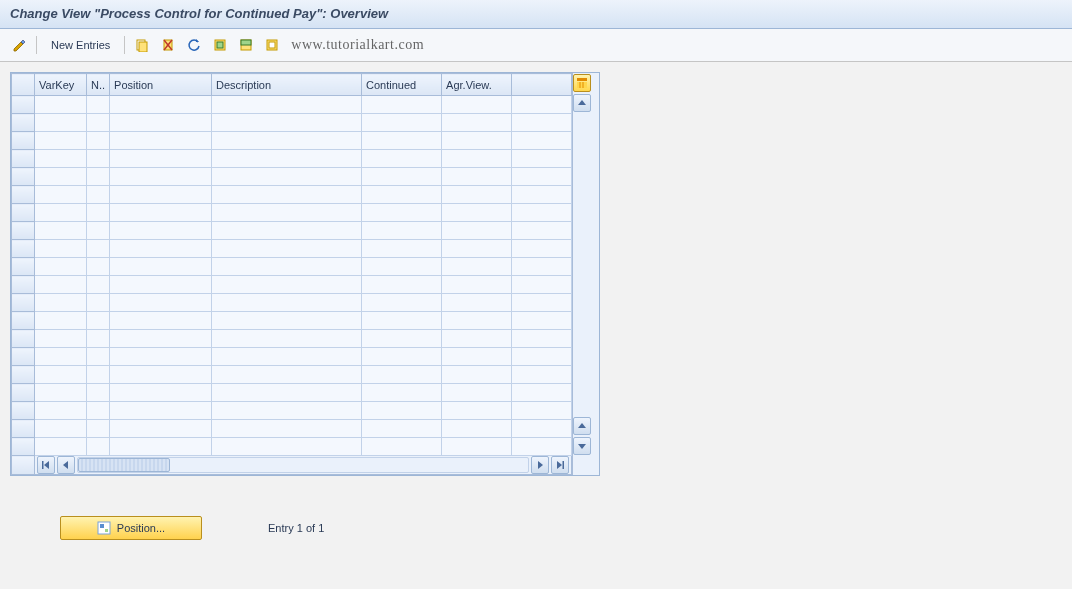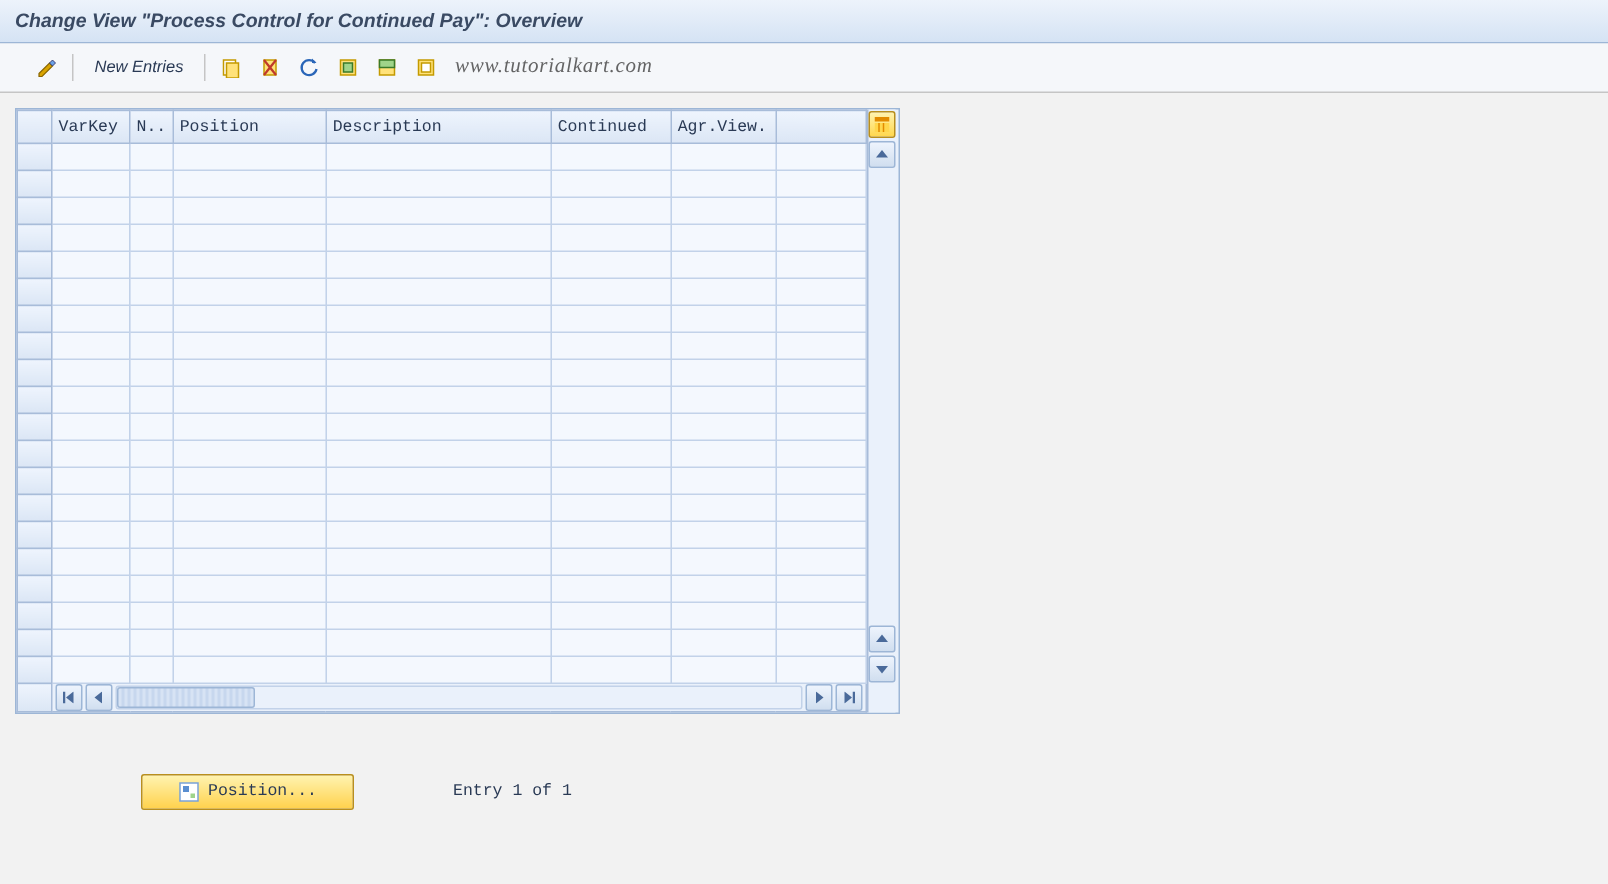--- a/index.html
+++ b/index.html
@@ -21,25 +21,24 @@
     border-bottom: 1px solid #9db6d6;
     font-size: 13px;
     font-weight: bold;
     font-style: italic;
     color: #3a4a63;
   }
   .toolbar {
     height: 28px;
     display: flex;
     align-items: center;
-    padding: 2px 20px;
+    padding: 2px 8px;
     gap: 4px;
     background: #f5f7fa;
     border-bottom: 1px solid #c5c5c5;
-    font-style: italic;
   }
   .toolbar .sep {
     width: 1px;
     height: 18px;
     background: #c5c5c5;
     margin: 0 2px;
   }
   .btn-icon {
     width: 20px;
     height: 20px;
@@ -60,21 +59,20 @@
     opacity: 0.8;
     font-size: 14px;
     font-family: "Times New Roman", serif;
     letter-spacing: 0.5px;
     margin-left: 4px;
     pointer-events: none;
   }
   .content {
     position: relative;
     padding: 10px 0 0 10px;
-    font-family: Liberation Mono, monospace;
   }
   .grid-wrap {
     display: flex;
     width: 588px;
     border: 1px solid #9db6d6;
     background: #eaf1fb;
   }
   .grid {
     border-collapse: collapse;
     table-layout: fixed;
@@ -172,21 +170,21 @@
     border:1px solid #9db6d6;
     border-radius:2px;
   }
   .footer {
     margin-top: 40px;
     display:flex;
     align-items:center;
     gap: 50px;
   }
   .position-btn {
-    margin-left: 84px;
+    margin-left: 50px;
     width: 140px;
     height: 22px;
     background: linear-gradient(#fff3b0, #ffd24d);
     border: 1px solid #b98f1e;
     border-radius: 2px;
     display:flex;
     align-items:center;
     justify-content:center;
     gap:6px;
     cursor:pointer;

